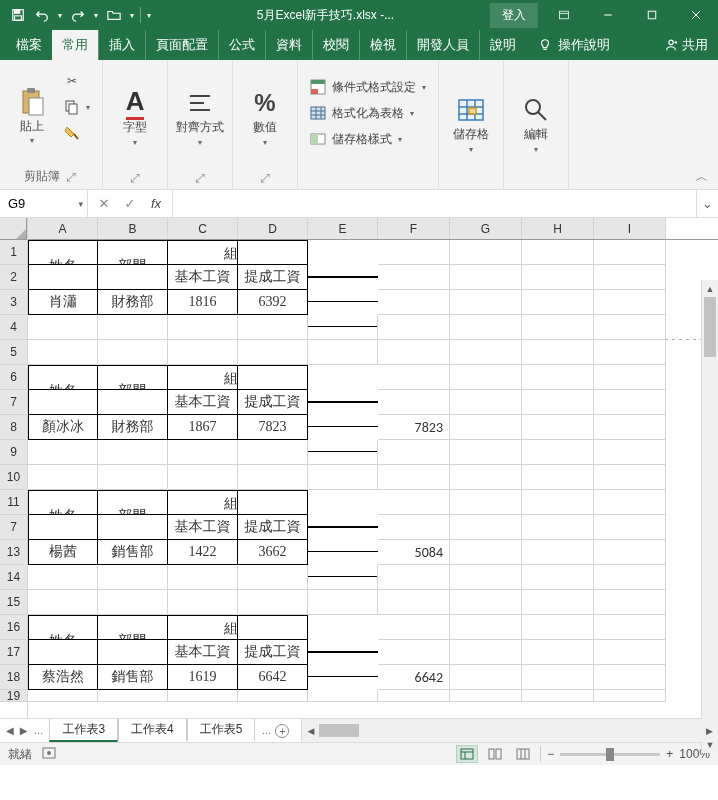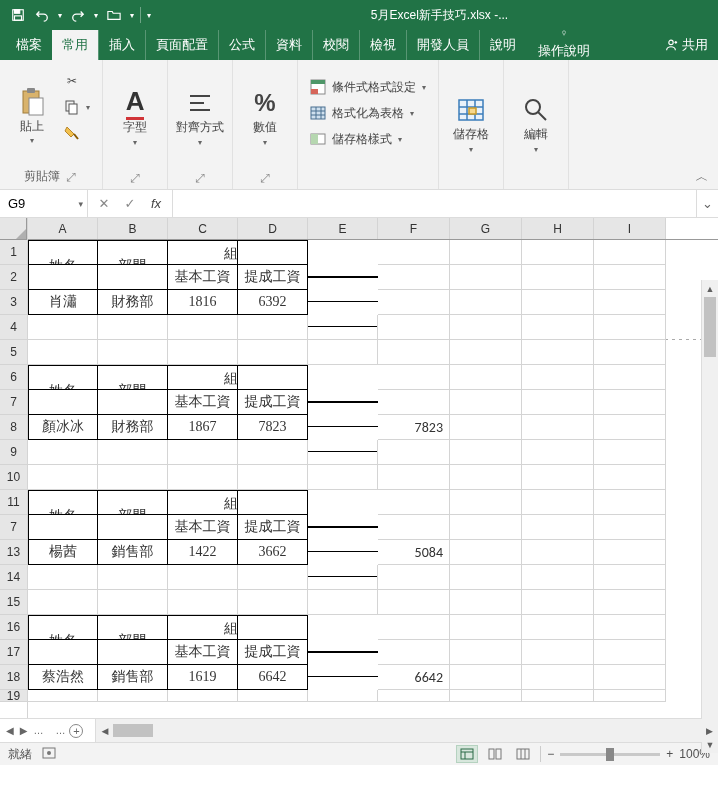--- a/index.html
+++ b/index.html
@@ -11,21 +11,21 @@
 .qat .sep { width: 1px; background: rgba(255,255,255,.35); height: 16px; margin: 0 2px; }
 .title { flex: 1; text-align: center; font-size: 12px; white-space: nowrap; overflow: hidden; text-overflow: ellipsis; padding: 0 6px; }
 .win { display: flex; align-items: center; }
 .win .login { background: rgba(255,255,255,.15); padding: 4px 12px; font-size: 12px; margin-right: 4px; }
 .win .wb { width: 44px; height: 30px; display: flex; align-items: center; justify-content: center; }
 .win .wb svg { width: 12px; height: 12px; }
 .tabs { height: 30px; background: #217346; display: flex; align-items: stretch; color: #fff; padding-left: 6px; font-size: 13px; }
 .tab { padding: 0 10px; display: flex; align-items: center; cursor: pointer; border-left: 1px solid rgba(255,255,255,0.25); }
 .tab:first-child { border-left: none; }
 .tab.active { background: #f3f3f3; color: #217346; border-left: none; }
-.tabs .tell { display: flex; align-items: center; gap: 6px; margin-left: 4px; padding: 0 8px; flex-direction: column; }
+.tabs .tell { display: flex; align-items: center; gap: 6px; margin-left: 4px; padding: 0 8px; }
 .tabs .tell svg { width: 14px; height: 14px; }
 .tabs .share { margin-left: auto; display: flex; align-items: center; padding: 0 10px; gap: 4px; }
 .ribbon { height: 130px; background: #f3f3f3; border-bottom: 1px solid #dcdcdc; display: flex; position: relative; }
 .group { border-right: 1px solid #e1e1e1; display: flex; flex-direction: column; align-items: center; padding: 6px 8px 2px 8px; }
 .group .buttons { display: flex; gap: 4px; flex: 1; }
 .group .label { font-size: 12px; color: #616161; padding: 2px 0 2px 0; width: 100%; display: flex; justify-content: center; align-items: center; gap: 4px; }
 .group .label .dlg { width: 14px; height: 14px; display: flex; align-items: center; justify-content: center; color: #8a8a8a; }
 .bigbtn { display: flex; flex-direction: column; align-items: center; justify-content: center; width: 48px; gap: 2px; padding: 4px 0; }
 .bigbtn .icon { width: 32px; height: 32px; display:flex;align-items:center;justify-content:center;}
 .bigbtn .lbl { font-size: 12px; color: #444; text-align:center; line-height:1.1;}
@@ -117,20 +117,45 @@
       </div>
     <div class="btn" style="width:12px">
         <span class="dropdown-arrow" style="color:#fff">▾</span>
       </div>
     <div class="sep"></div>
     <div class="btn" style="width:12px">
         <span class="dropdown-arrow" style="color:#fff">▾</span>
       </div>
   </div>
   <div class="title">5月Excel新手技巧.xlsx -...</div>
+  <div class="win">
+    <div class="login">登入</div>
+    <div class="wb">
+        <svg viewBox="0 0 16 16" stroke="white" fill="none">
+          <rect x="2" y="3" width="12" height="10"></rect>
+          <path d="M2 6 h12"></path>
+        </svg>
+      </div>
+    <div class="wb">
+        <svg viewBox="0 0 16 16" stroke="white" stroke-width="1.3">
+          <line x1="3" y1="8" x2="13" y2="8"></line>
+        </svg>
+      </div>
+    <div class="wb">
+        <svg viewBox="0 0 16 16" stroke="white" fill="none" stroke-width="1.3">
+          <rect x="3" y="3" width="10" height="10"></rect>
+        </svg>
+      </div>
+    <div class="wb">
+        <svg viewBox="0 0 16 16" stroke="white" stroke-width="1.3">
+          <line x1="3" y1="3" x2="13" y2="13"></line>
+          <line x1="13" y1="3" x2="3" y2="13"></line>
+        </svg>
+      </div>
+  </div>
 </div>
 
 <div class="tabs" id="ribbon-tabs">
     <div class="tab">檔案</div>
     <div class="tab active">常用</div>
     <div class="tab">插入</div>
     <div class="tab">頁面配置</div>
     <div class="tab">公式</div>
     <div class="tab">資料</div>
     <div class="tab">校閱</div>
@@ -628,20 +653,25 @@
   <div class="thumb" style="top:17px"></div>
   <div class="arr" style="bottom:0">▼</div>
 </div>
 
 <div class="sheettabs">
   <div class="stnav">
       <span class="n">◀</span>
       <span class="n">▶</span>
       <span class="n">…</span>
     </div>
+  <div id="sheettabs" style="display:flex">
+      <div class="stab active">工作表3</div>
+      <div class="stab">工作表4</div>
+      <div class="stab">工作表5</div>
+    </div>
   <div class="stmore">
       <span>…</span>
       <span style="border:1px solid #888;border-radius:50%;width:14px;height:14px;display:flex;align-items:center;justify-content:center;font-size:11px">+</span>
     </div>
   <div class="hscroll">
     <div class="arr">◀</div>
     <div class="track">
         <div class="thumb"></div>
       </div>
     <div class="arr">▶</div>

